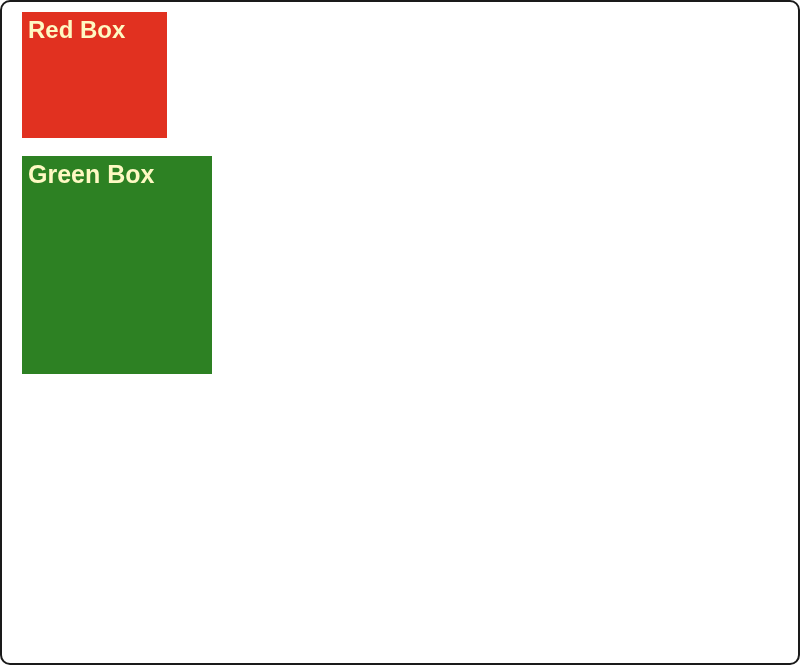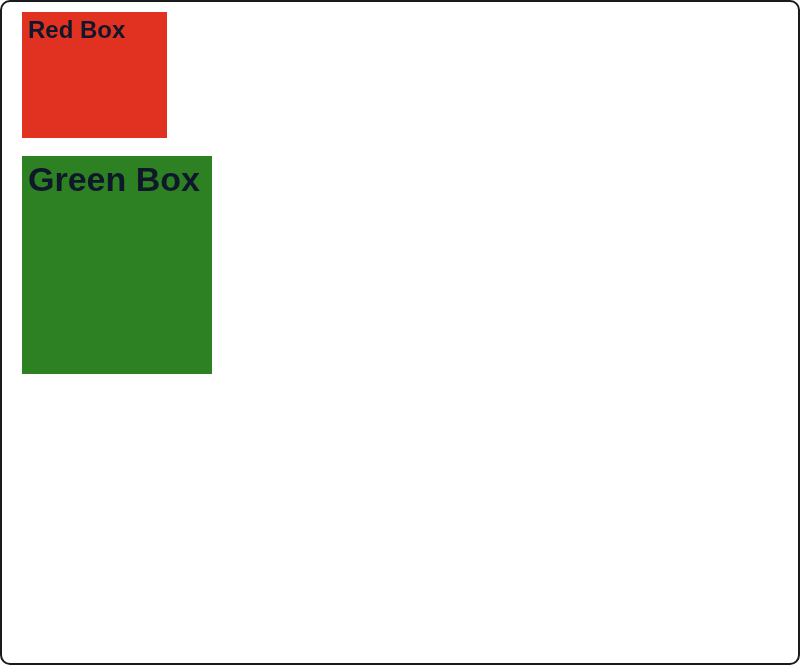--- a/index.html
+++ b/index.html
@@ -19,38 +19,38 @@
       border-radius: 10px;
       position: relative;
     }
     .container {
       padding: 10px 0 0 20px;
       display: flex;
       flex-direction: column;
       gap: 18px;
     }
     .box {
-      color: #0f172a;
+      color: #fef9c3;
       font-weight: 700;
       padding: 4px 6px;
       display: flex;
       align-items: flex-start;
       justify-content: flex-start;
     }
     .red-box {
       width: 145px;
       height: 126px;
       background: #e13120;
       font-size: 24px;
     }
     .green-box {
       width: 190px;
       height: 218px;
       background: #2d8123;
-      font-size: 34px;
+      font-size: 25px;
     }
   </style>
 </head>
 <body>
 
 <div class="container">
   <div class="box red-box">
     <span>Red Box</span>
   </div>
   <div class="box green-box">

